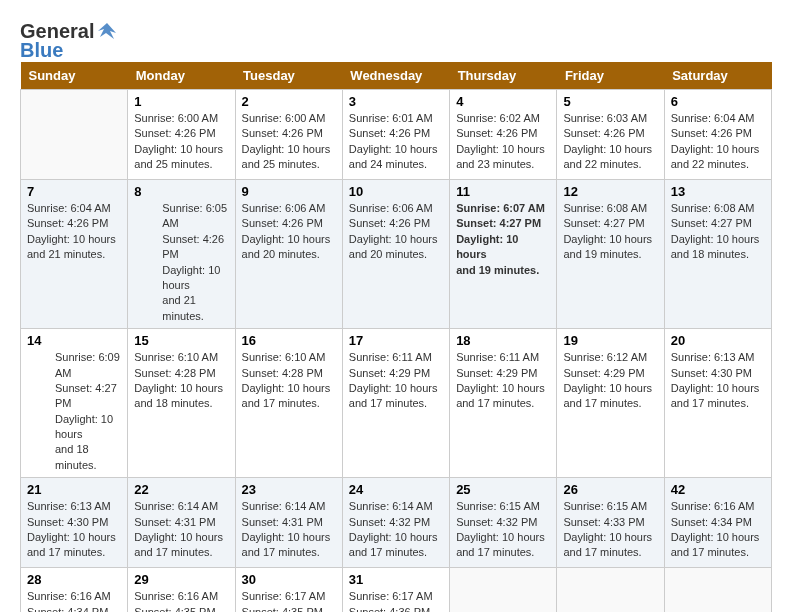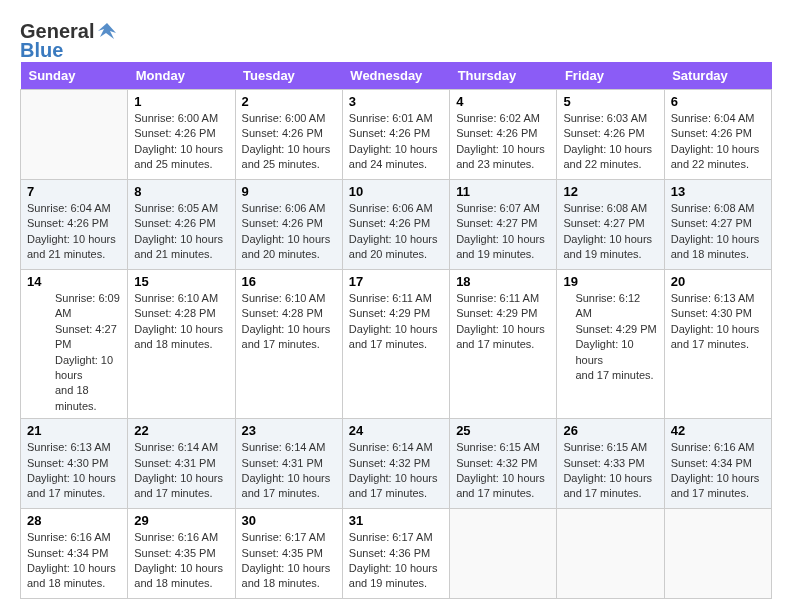--- a/index.html
+++ b/index.html
@@ -31,21 +31,21 @@
     .location-title {
       font-size: 15px;
       color: #555;
     }
     .calendar {
       width: 100%;
       border-collapse: collapse;
       font-size: 11.5px;
     }
     .calendar th {
-      background-color: #8b5cf6;
+      background-color: #a16207;
       color: #fff;
       text-align: left;
       padding: 6px 8px;
       font-weight: bold;
       font-size: 13px;
     }
     .calendar td {
       border: 1px solid #ccc;
       vertical-align: top;
       padding: 4px 6px;
@@ -153,42 +153,42 @@
       <tr class="row-shaded">
         <td>
           <span class="day-number">7</span>
           <div class="day-info" style="white-space: pre-line;">Sunrise: 6:04 AM
 Sunset: 4:26 PM
 Daylight: 10 hours
 and 21 minutes.</div>
         </td>
         <td>
           <span class="day-number">8</span>
-          <div class="day-info" style="white-space: pre-line;">Sunrise: 6:05 AM
+          <div class="day-info" style="white-space: pre-line; margin-left: 28px;">Sunrise: 6:05 AM
 Sunset: 4:26 PM
 Daylight: 10 hours
 and 21 minutes.</div>
         </td>
         <td>
           <span class="day-number">9</span>
           <div class="day-info" style="white-space: pre-line;">Sunrise: 6:06 AM
 Sunset: 4:26 PM
 Daylight: 10 hours
 and 20 minutes.</div>
         </td>
         <td>
           <span class="day-number">10</span>
           <div class="day-info" style="white-space: pre-line;">Sunrise: 6:06 AM
 Sunset: 4:26 PM
 Daylight: 10 hours
 and 20 minutes.</div>
         </td>
         <td>
           <span class="day-number">11</span>
-          <div class="day-info" style="white-space: pre-line;">Sunrise: 6:07 AM
+          <div class="day-info" style="white-space: pre-line; font-weight: bold;">Sunrise: 6:07 AM
 Sunset: 4:27 PM
 Daylight: 10 hours
 and 19 minutes.</div>
         </td>
         <td>
           <span class="day-number">12</span>
           <div class="day-info" style="white-space: pre-line;">Sunrise: 6:08 AM
 Sunset: 4:27 PM
 Daylight: 10 hours
 and 19 minutes.</div>
@@ -232,21 +232,21 @@
         </td>
         <td>
           <span class="day-number">18</span>
           <div class="day-info" style="white-space: pre-line;">Sunrise: 6:11 AM
 Sunset: 4:29 PM
 Daylight: 10 hours
 and 17 minutes.</div>
         </td>
         <td>
           <span class="day-number">19</span>
-          <div class="day-info" style="white-space: pre-line; margin-left: 12px;">Sunrise: 6:12 AM
+          <div class="day-info" style="white-space: pre-line;">Sunrise: 6:12 AM
 Sunset: 4:29 PM
 Daylight: 10 hours
 and 17 minutes.</div>
         </td>
         <td>
           <span class="day-number">20</span>
           <div class="day-info" style="white-space: pre-line;">Sunrise: 6:13 AM
 Sunset: 4:30 PM
 Daylight: 10 hours
 and 17 minutes.</div>

